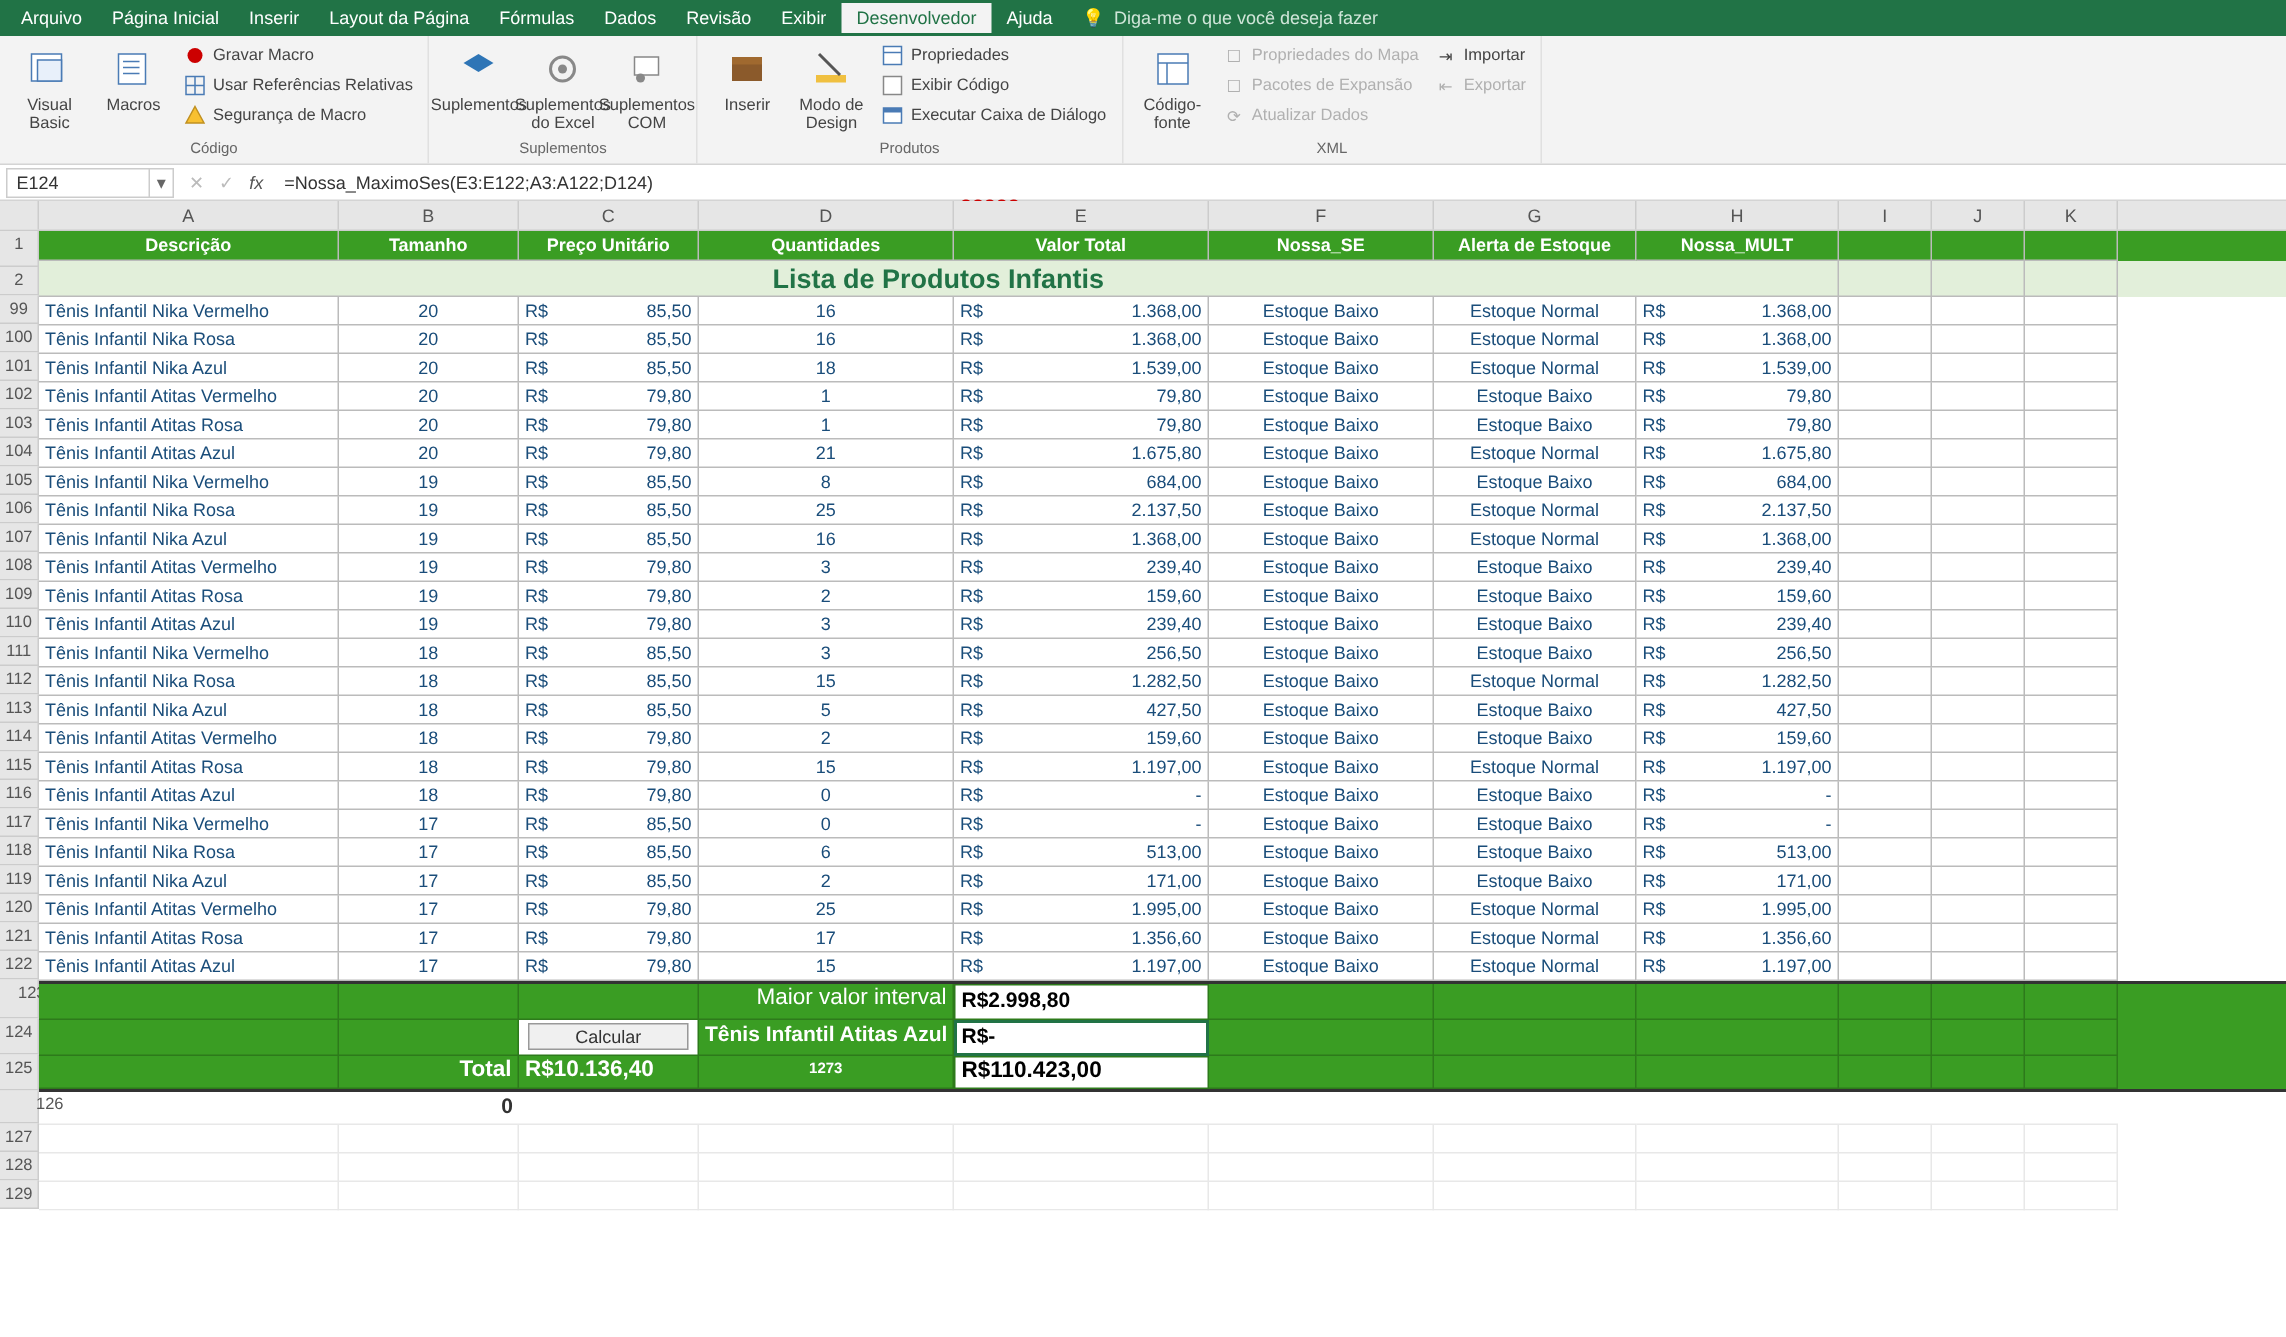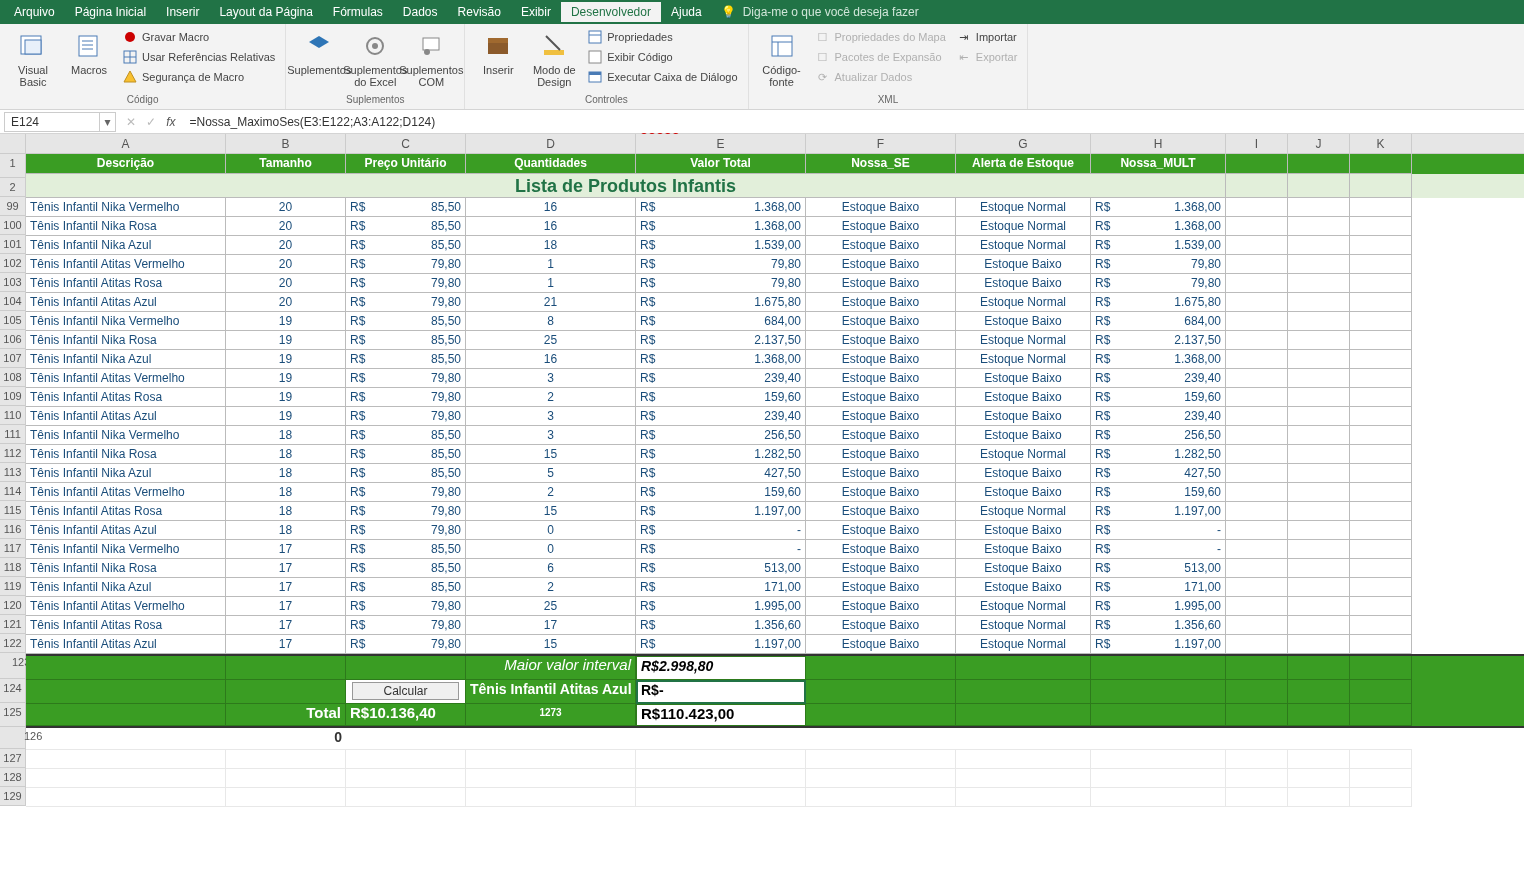--- a/index.html
+++ b/index.html
@@ -42,21 +42,21 @@
 .hdr-row { background: #3a9d23; height: 20px; }
 .hdr-cell { color: #fff; font-weight: bold; text-align: center; font-size: 12px; line-height: 19px; }
 .text-left { text-align: left; }
 .text-center { text-align: center; }
 .text-right { text-align: right; }
 .currency { display: flex; justify-content: space-between; }
 .currency .sym { flex: 0 0 auto; }
 .currency .val { flex: 0 0 auto; }
 .green-row { background: #3a9d23; color: #fff; }
 .green-row .cell { color: #fff; border-color: #2d7a1b; }
-.thick-top { border-top: 2px solid #333; font-style: italic; }
+.thick-top { border-top: 2px solid #333; }
 .thick-bottom { border-bottom: 2px solid #333; }
 .white-bg { background: #fff; color: #1a4d7a; border: 1px solid #999; }
 .selected { outline: 2px solid #217346; outline-offset: -2px; }
 .calc-btn { background: #f0f0f0; border: 1px solid #999; padding: 1px 30px; font-size: 12px; color: #333; cursor: pointer; }
 .b0 { color: #333; }
 svg { display: block; }
 </style>
 </head>
 <body>
 
@@ -209,21 +209,21 @@
             <span class="ico">
               <svg width="14" height="14">
                 <rect x="1" y="2" width="12" height="10" fill="#fff" stroke="#4a7bb5"></rect>
                 <rect x="1" y="2" width="12" height="3" fill="#4a7bb5"></rect>
               </svg>
             </span>
             <span>Executar Caixa de Diálogo</span>
           </div>
       </div>
     </div>
-    <div class="ribbon-group-label">Controles</div>
+    <div class="ribbon-group-label">Produtos</div>
   </div>
 
   <div class="ribbon-group">
     <div class="ribbon-group-content">
       <div class="ribbon-btn-large">
           <span class="ico">
             <svg width="28" height="28">
               <rect x="4" y="4" width="20" height="20" fill="#fff" stroke="#4a7bb5"></rect>
               <line x1="4" y1="10" x2="24" y2="10" stroke="#4a7bb5"></line>
               <line x1="10" y1="10" x2="10" y2="24" stroke="#4a7bb5"></line>

